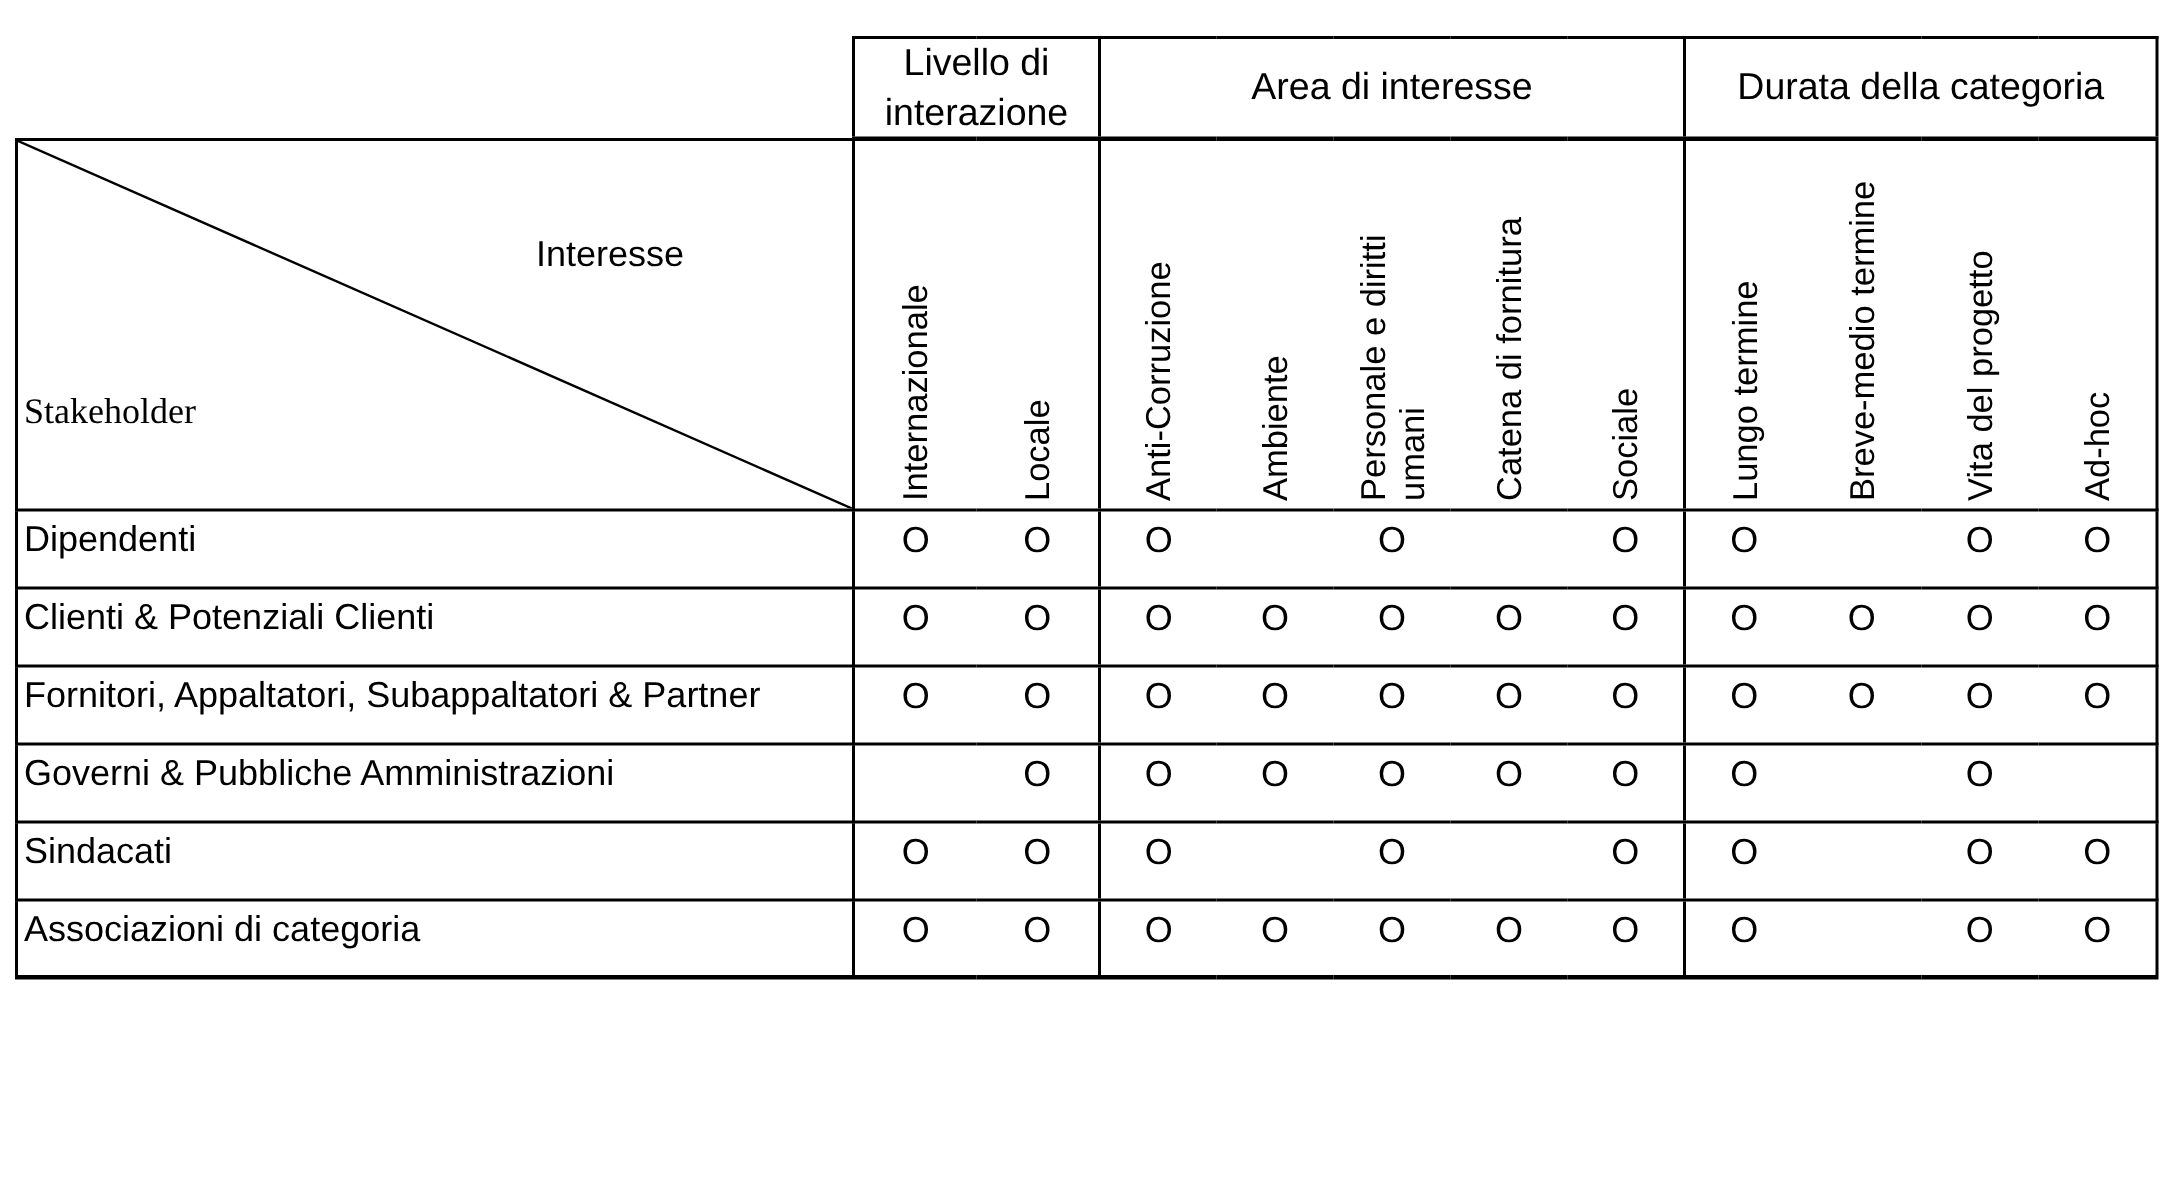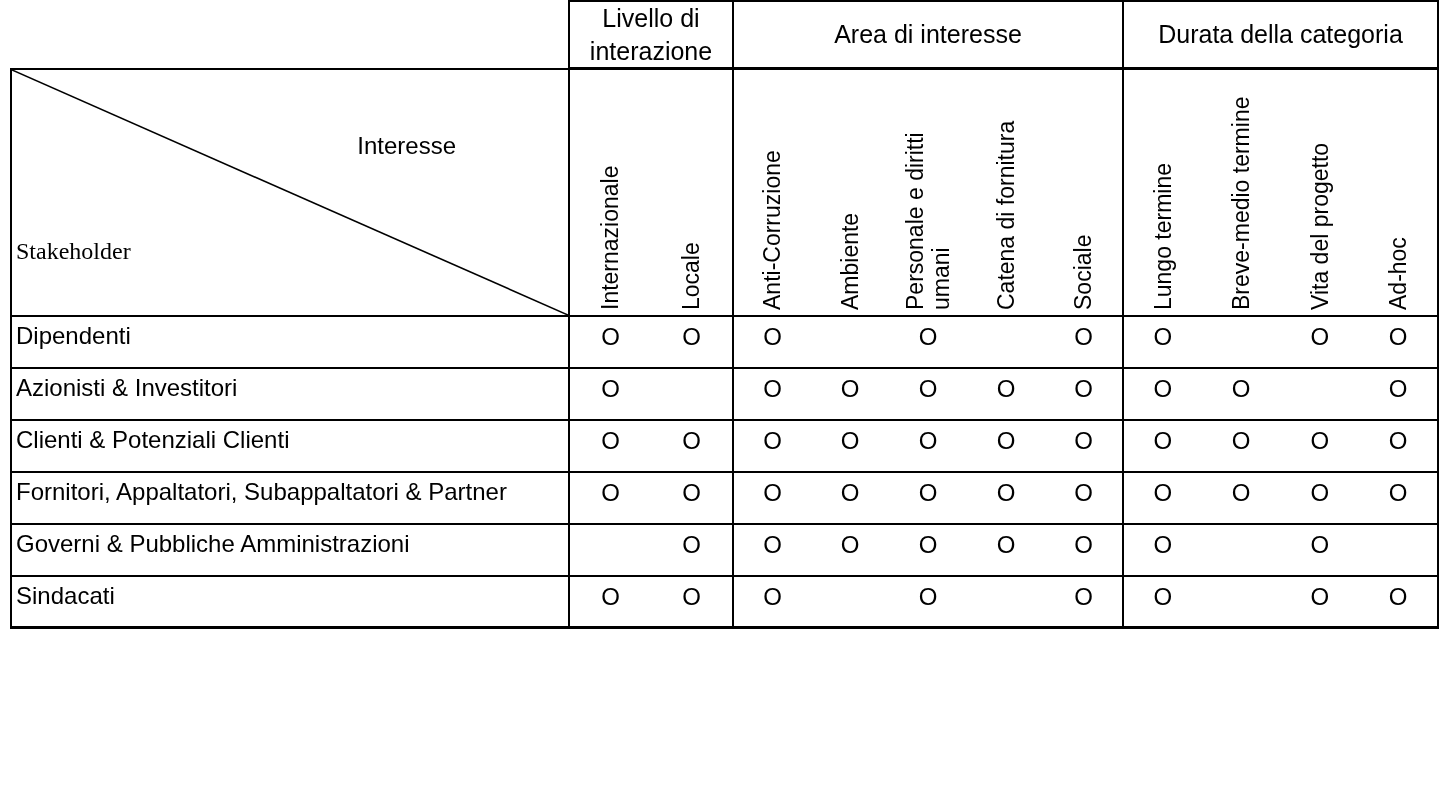--- a/index.html
+++ b/index.html
@@ -8,21 +8,21 @@
     width: 1448px; height: 794px;
     background: #ffffff;
     color: #000000;
     font-family: "Liberation Sans", sans-serif;
     overflow: hidden;
   }
   table.matrix {
     border-collapse: collapse;
     table-layout: fixed;
     width: 1427px;
-    margin: 0 0 0 10px;
+    margin: 24px 0 0 10px;
   }
   th, td { padding: 0; font-weight: 400; }
   col.c-label { width: 558px; }
   col.c-g0 { width: 82px; }
   col.c-g1 { width: 78px; }
   col.c-g2 { width: 78.75px; }
   tr.hdr-row { height: 67px; }
   tr.rot-row { height: 247px; }
   tbody tr { height: 52px; }
 
@@ -165,34 +165,20 @@
         <td class="mark"></td>
         <td class="mark">O</td>
         <td class="mark"></td>
         <td class="mark">O</td>
         <td class="mark gb">O</td>
         <td class="mark"></td>
         <td class="mark">O</td>
         <td class="mark last">O</td>
       </tr>
       <tr>
-        <th class="rowlabel" scope="row">Azionisti &amp; Investitori</th>
-        <td class="mark gb">O</td>
-        <td class="mark"></td>
-        <td class="mark gb">O</td>
-        <td class="mark">O</td>
-        <td class="mark">O</td>
-        <td class="mark">O</td>
-        <td class="mark">O</td>
-        <td class="mark gb">O</td>
-        <td class="mark">O</td>
-        <td class="mark"></td>
-        <td class="mark last">O</td>
-      </tr>
-      <tr>
         <th class="rowlabel" scope="row">Clienti &amp; Potenziali Clienti</th>
         <td class="mark gb">O</td>
         <td class="mark">O</td>
         <td class="mark gb">O</td>
         <td class="mark">O</td>
         <td class="mark">O</td>
         <td class="mark">O</td>
         <td class="mark">O</td>
         <td class="mark gb">O</td>
         <td class="mark">O</td>
@@ -234,14 +220,28 @@
         <td class="mark gb">O</td>
         <td class="mark"></td>
         <td class="mark">O</td>
         <td class="mark"></td>
         <td class="mark">O</td>
         <td class="mark gb">O</td>
         <td class="mark"></td>
         <td class="mark">O</td>
         <td class="mark last">O</td>
       </tr>
+      <tr>
+        <th class="rowlabel" scope="row">Associazioni di categoria</th>
+        <td class="mark gb">O</td>
+        <td class="mark">O</td>
+        <td class="mark gb">O</td>
+        <td class="mark">O</td>
+        <td class="mark">O</td>
+        <td class="mark">O</td>
+        <td class="mark">O</td>
+        <td class="mark gb">O</td>
+        <td class="mark"></td>
+        <td class="mark">O</td>
+        <td class="mark last">O</td>
+      </tr>
     </tbody>
 </table>
 
 </body></html>

